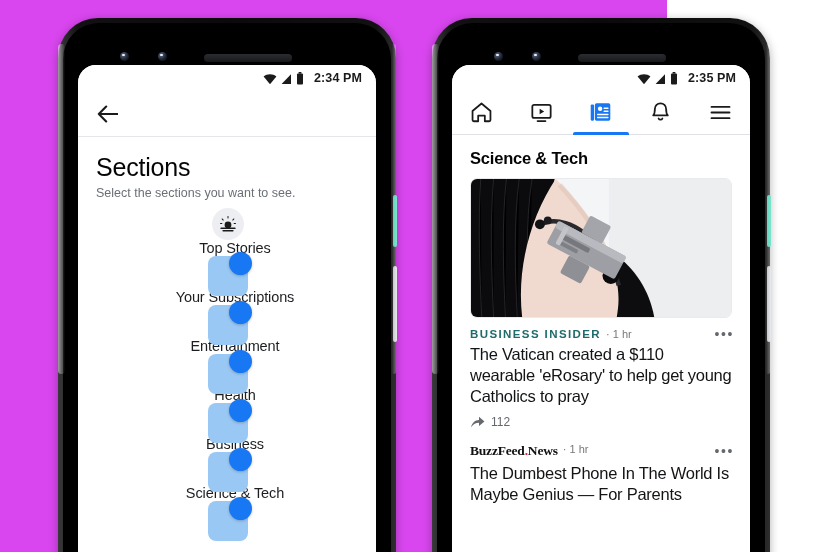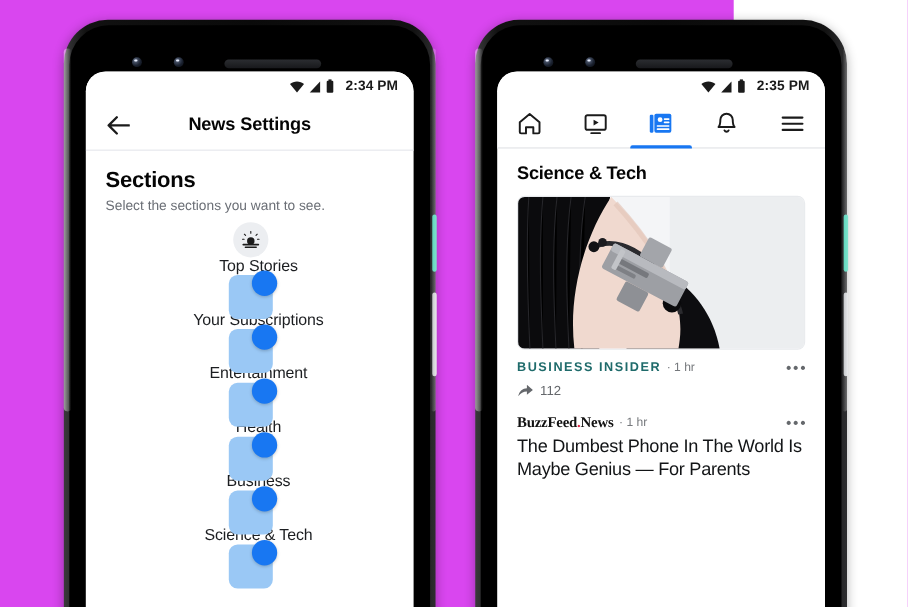--- a/index.html
+++ b/index.html
@@ -87,21 +87,21 @@
   .appbar {
     height: 46px; display: flex; align-items: center; padding: 0 14px;
     border-bottom: 1px solid #e4e6eb; background: #fff;
   }
   .back-btn { width: 30px; height: 30px; display: flex; align-items: center; justify-content: center; }
   .appbar-title {
     flex: 1; text-align: center; font-size: 16.5px; font-weight: 700;
     color: #050505; margin-right: 30px; letter-spacing: -.1px;
   }
   .sections-head { padding: 16px 18px 2px 18px; }
-  .sections-title { font-size: 20px; font-weight: 700; color: #050505; letter-spacing: -.2px; }
+  .sections-title { font-size: 25px; font-weight: 400; color: #050505; letter-spacing: -.2px; }
   .sections-sub { font-size: 12.5px; color: #6b6f76; margin-top: 4px; }
 
   .list { padding-top: 6px; }
   .row {
     display: flex; align-items: center; height: 49px; padding: 0 16px 0 18px; flex-direction: column;
   }
   .row-ico {
     width: 32px; height: 32px; border-radius: 50%; background: #eceef1;
     display: flex; align-items: center; justify-content: center; flex: 0 0 32px;
   }
@@ -129,21 +129,21 @@
     content: ""; position: absolute; bottom: -1px; left: 50%; transform: translateX(-50%);
     width: 56px; height: 3px; background: #1877f2; border-radius: 2px 2px 0 0;
   }
   .feed-title { padding: 14px 18px 10px 18px; font-size: 16.5px; font-weight: 700; color: #050505; letter-spacing: -.2px; }
 
   .hero {
     margin: 0 18px; height: 140px; border-radius: 7px; overflow: hidden;
     border: 1px solid #e8eaed; position: relative; background: #f2f3f5;
   }
   .article { padding: 10px 18px 6px 18px; position: relative; }
-  .art-meta { display: flex; align-items: center; gap: 5px; }
+  .art-meta { display: flex; align-items: flex-start; gap: 5px; }
   .src-bi {
     font-size: 11.5px; font-weight: 700; color: #1f6b6b; letter-spacing: 1.4px;
   }
   .src-bf {
     font-family: "Liberation Serif", serif; font-size: 13.5px; font-weight: 700; color: #111;
     letter-spacing: -.2px;
   }
   .src-bf .dot { color: #e21b3c; }
   .art-time { font-size: 11px; color: #75787c; }
   .more-dots {
@@ -199,21 +199,20 @@
         </div>
         <span class="sb-time">2:34 PM</span>
       </div>
 
       <div class="appbar">
         <div class="back-btn">
           <svg width="21" height="18" viewBox="0 0 21 18">
             <path d="M9.2 1.6 1.8 9l7.4 7.4M1.8 9H20.5" stroke="#1b1b1b" stroke-width="2.1" fill="none" stroke-linecap="round" stroke-linejoin="round"></path>
           </svg>
         </div>
-        <div class="appbar-title">News Settings</div>
       </div>
 
       <div class="sections-head">
         <div class="sections-title">Sections</div>
         <div class="sections-sub">Select the sections you want to see.</div>
       </div>
 
       <div class="list">
 
         <div class="row">
@@ -437,20 +436,21 @@
           </g>
         </svg>
       </div>
 
       <div class="article">
         <div class="more-dots">•••</div>
         <div class="art-meta">
           <span class="src-bi">BUSINESS INSIDER</span>
           <span class="art-time">· 1 hr</span>
         </div>
+        <div class="art-headline">The Vatican created a $110 wearable 'eRosary' to help get young Catholics to pray</div>
         <div class="art-shares">
           <svg width="15" height="14" viewBox="0 0 16 14">
             <path d="M1.2 12.6C2.2 7.4 5.6 5.0 9.6 4.8V1.4L15.4 6.4 9.6 11.2V7.9c-3.4 0-6.2 1.5-8.4 4.7z" fill="#65686c"></path>
           </svg>
           <span class="share-count">112</span>
         </div>
       </div>
 
       <div class="article" style="padding-top:8px;">
         <div class="more-dots">•••</div>

